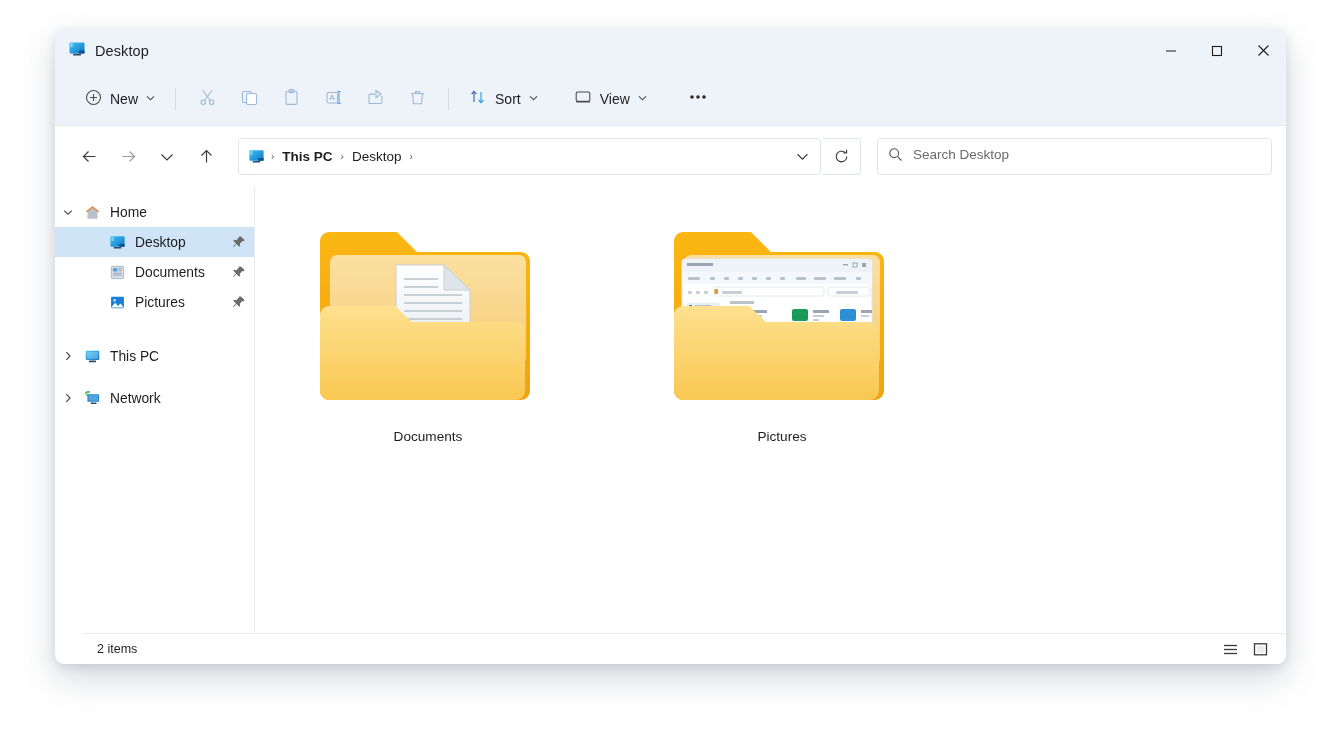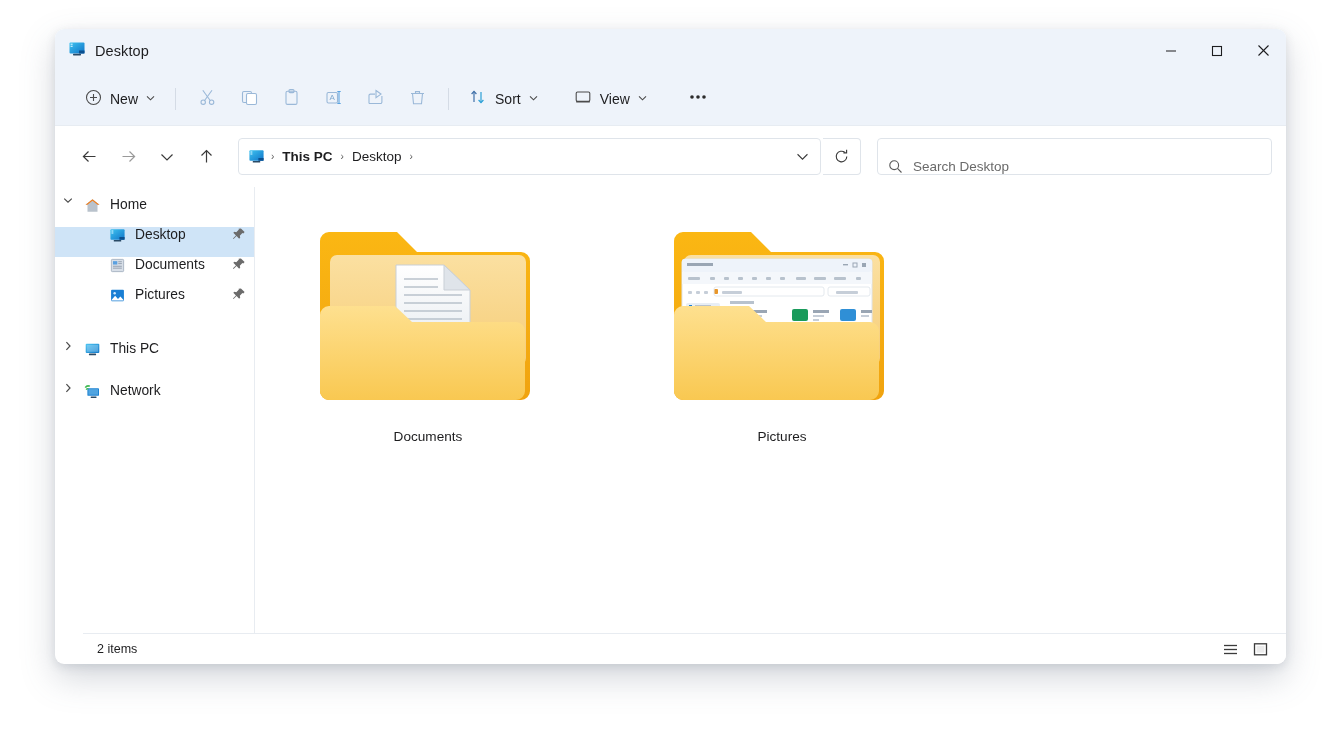--- a/index.html
+++ b/index.html
@@ -106,37 +106,37 @@
     border: 1px solid #dfe4ea; border-left: none;
     border-radius: 0 4px 4px 0; cursor: default; background: #fff;
   }
 
   .searchbox {
     margin-left: 16px;
     height: 37px; flex: 1;
     background: #fff;
     border: 1px solid #dfe4ea;
     border-radius: 4px;
-    display: flex; align-items: flex-end;
-    padding: 0 10px; gap: 10px;
+    display: flex; align-items: flex-start;
+    padding: 8px 10px; gap: 10px;
   }
   .search-ph { font-size: 13.5px; color: #6a6a6a; }
 
   
   .body { flex: 1; display: flex; min-height: 0; background: #fff; }
 
   .sidebar {
     width: 200px;
     border-right: 1px solid #e8ecf1;
     padding-top: 10px;
     background: #fff;
     overflow: hidden;
   }
   .side-row {
-    height: 30px; display: flex; align-items: flex-start;
+    height: 30px; display: flex; align-items: center;
     cursor: default; position: relative;
     padding-right: 8px;
   }
   .side-row.selected { background: #cfe4f7; }
   .side-arrow {
     width: 26px; display: flex; align-items: center; justify-content: center;
     font-size: 9px; color: #4b4b4b; flex: 0 0 26px;
   }
   .side-ico { width: 22px; display: flex; align-items: center; justify-content: center; flex: 0 0 22px; margin-right: 7px; }
   .side-label { font-size: 13.8px; color: #1d1d1f; white-space: nowrap; }

